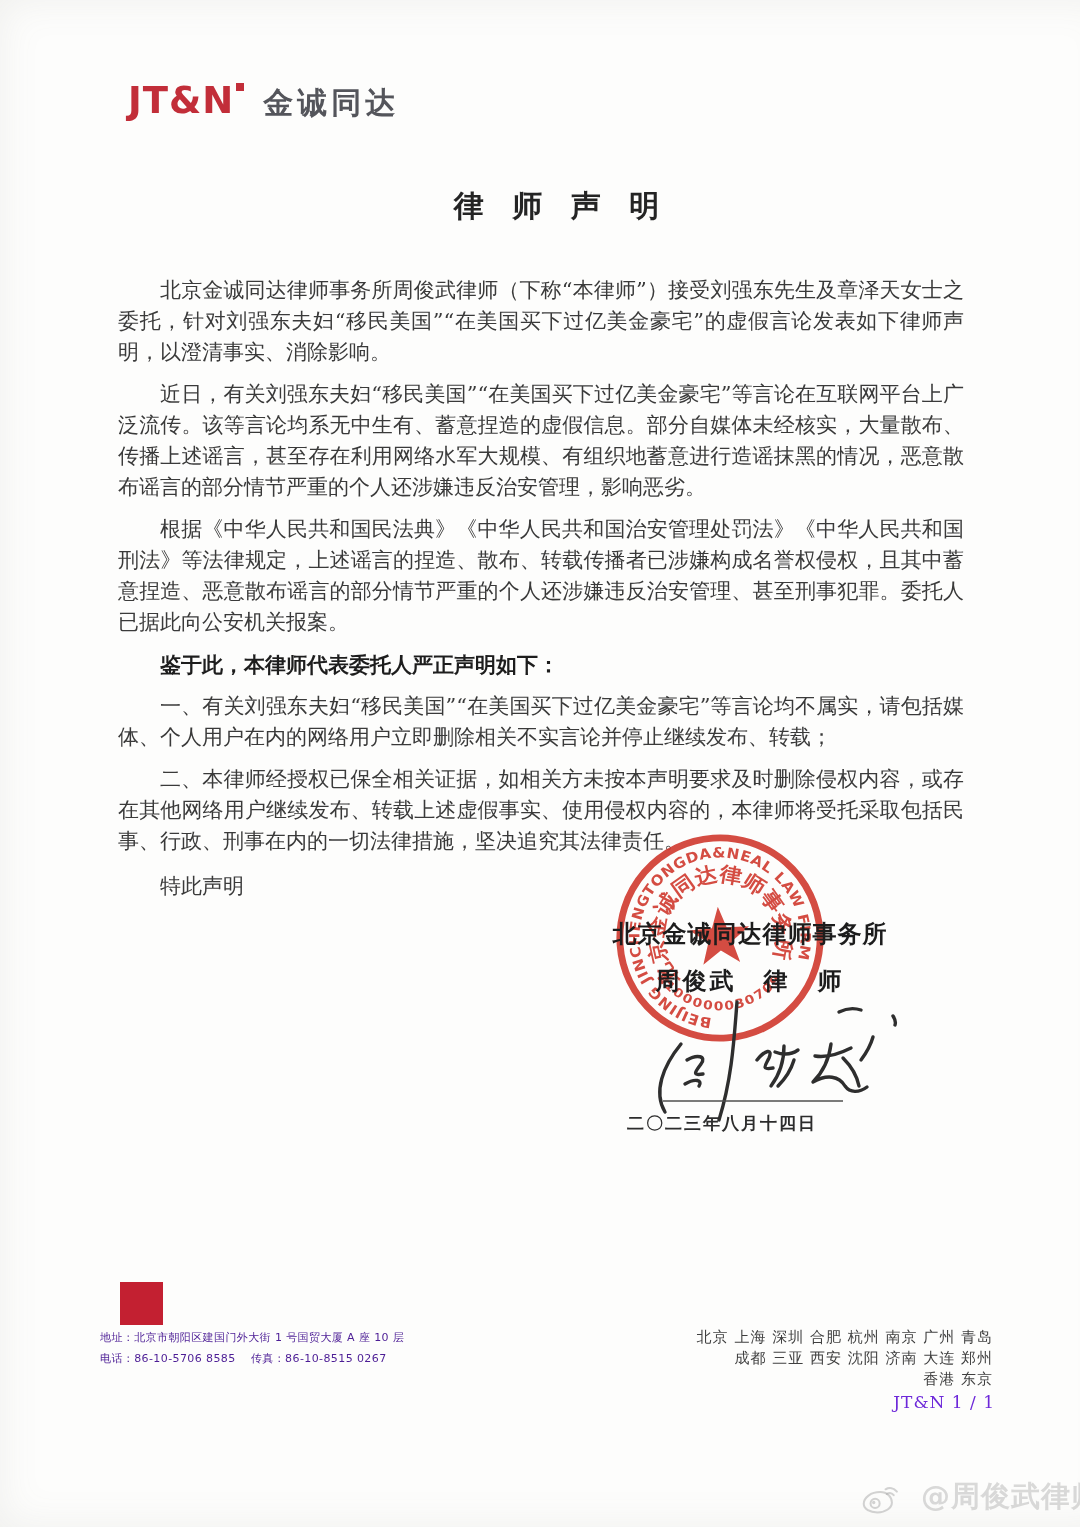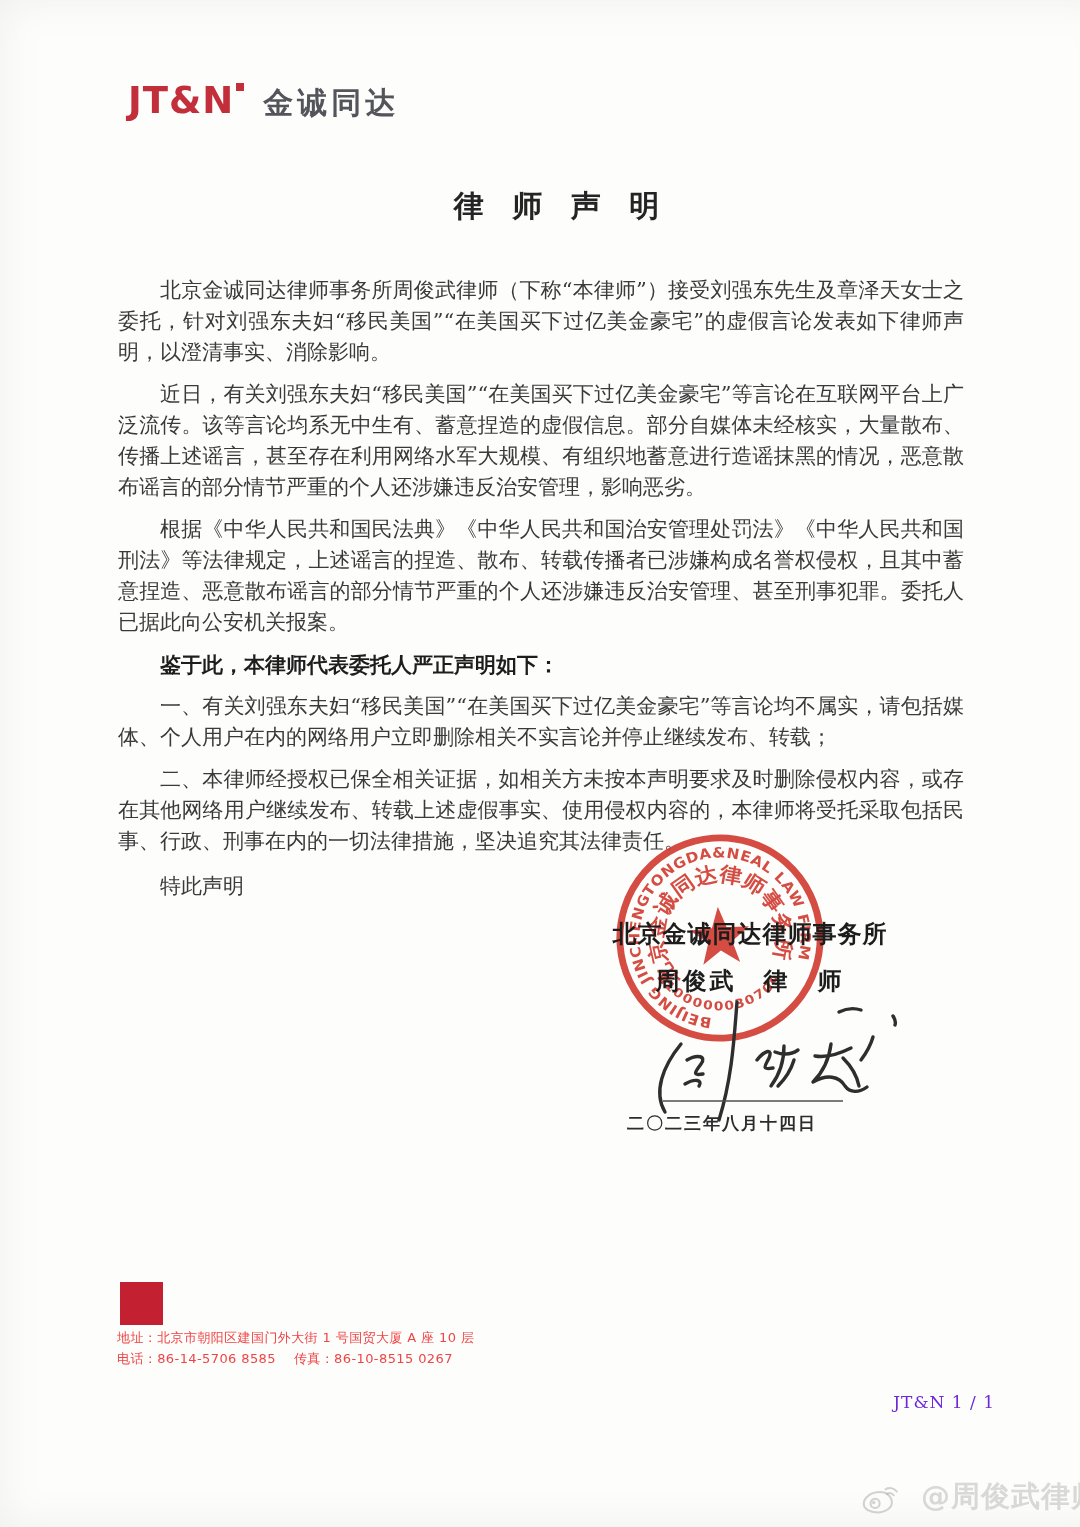--- a/index.html
+++ b/index.html
@@ -51,23 +51,23 @@
   .firm-lines .l2 { font-size:24px; font-weight:700; letter-spacing:3px; margin-top:15px; }
   .sig-svg { position:absolute; left:615px; top:1000px; width:300px; height:130px; z-index:3; }
   .sign-date {
     position:absolute; left:627px; top:1112px; z-index:2;
     font-size:17px; font-weight:600; letter-spacing:2px; color:#2c2c2c;
   }
 
   
   .f-square { position:absolute; left:120px; top:1282px; width:43px; height:43px; background:#c32031; }
   .f-left {
-    position:absolute; left:117px; top:1327px;
+    position:absolute; left:100px; top:1327px;
     font-family:"DejaVu Sans","Liberation Sans",sans-serif;
-    font-size:13px; line-height:21px; color:#ef4444; letter-spacing:.4px;
+    font-size:11px; line-height:21px; color:#4c1d95; letter-spacing:.4px;
   }
   .f-cities {
     position:absolute; right:120px; top:1327px; text-align:right;
     font-size:15px; line-height:21px; color:#3f3f3f; letter-spacing:1px;
   }
   .f-page {
     position:absolute; right:118px; top:1392px;
     font-size:17px; color:#6d28d9; letter-spacing:1px;
   }
 
@@ -152,21 +152,26 @@
       <path d="M 278 16 C 280 19 281 22 280 25"></path>
     </g>
     <path d="M 48 101 L 228 101" stroke="#4f4f4f" stroke-width="1.6"></path>
   </svg>
 
   <div class="sign-date">二〇二三年八月十四日</div>
 
   <div class="f-square"></div>
   <div class="f-left">
     <div>地址：北京市朝阳区建国门外大街 1 号国贸大厦 A 座 10 层</div>
-    <div>电话：86-14-5706 8585　 传真：86-10-8515 0267</div>
+    <div>电话：86-10-5706 8585　 传真：86-10-8515 0267</div>
+  </div>
+  <div class="f-cities">
+    <div>北京 上海 深圳 合肥 杭州 南京 广州 青岛</div>
+    <div>成都 三亚 西安 沈阳 济南 大连 郑州</div>
+    <div>香港 东京</div>
   </div>
   <div class="f-page">JT&amp;N 1 / 1</div>
 
   <div class="watermark">
     <svg width="40" height="33" viewBox="0 0 44 36" aria-hidden="true">
       <g fill="none" stroke="rgba(168,168,168,.5)" stroke-width="2.2" stroke-linecap="round">
         <path d="M 21 12 C 11 12 3 18 3 25 C 3 31 10 34.5 18 34.5 C 27 34.5 34 29.5 34 23.5 C 34 17.5 29 12 21 12 Z"></path>
         <circle cx="15.5" cy="24.5" r="5"></circle>
         <path d="M 27 9 C 31 6.5 36 7.5 39.5 11.5"></path>
         <path d="M 28.5 14 C 31 12.5 34 13 36 15.5"></path>

